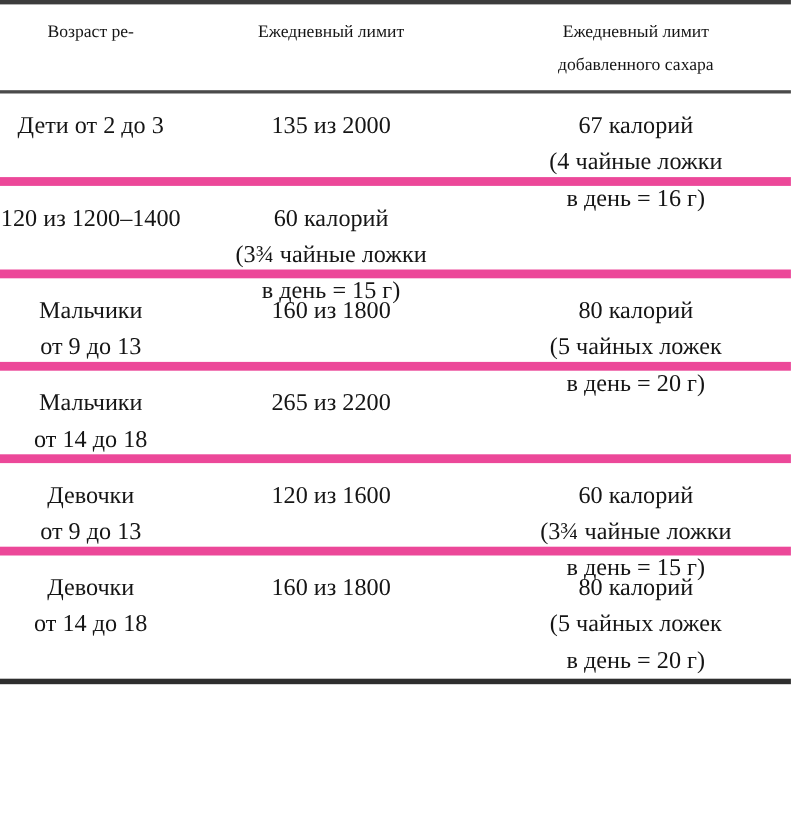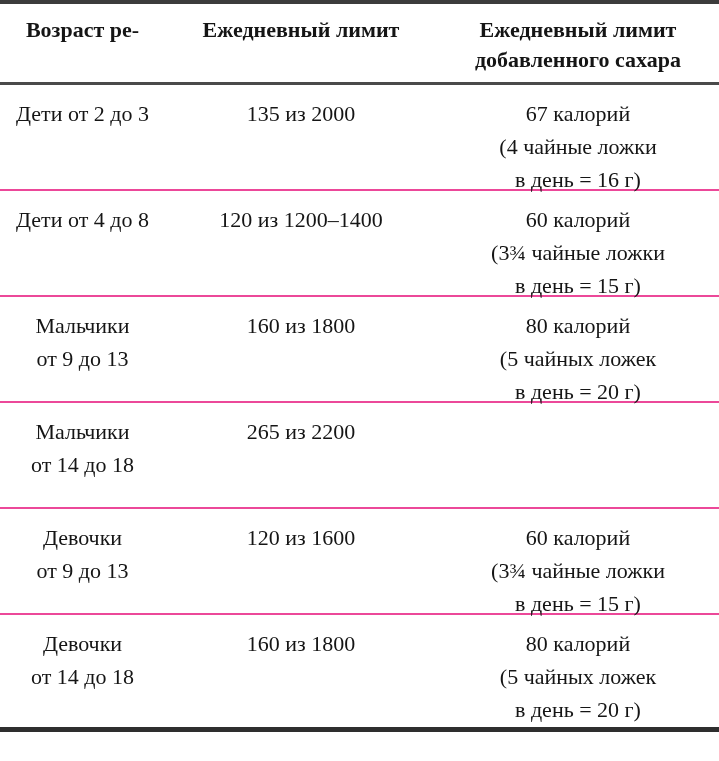--- a/index.html
+++ b/index.html
@@ -24,35 +24,35 @@
   .t-row {
     display: grid;
     grid-template-columns: 165px 272px 282px;
     box-sizing: border-box;
   }
   .t-row.header {
     height: 81px;
     border-bottom: 3px solid #4a4a4a;
   }
   .t-row.body {
-    height: 106px;
-    border-bottom: 2px solid #ec4899;
+    height: 84px;
+    border-bottom: 8px solid #ec4899;
   }
   .t-row.body.last {
     border-bottom: none;
     height: 112px;
   }
   .cell {
     text-align: center;
     box-sizing: border-box;
   }
   .header .cell {
     padding-top: 11px;
-    font-weight: bold;
-    font-size: 22px;
+    font-weight: normal;
+    font-size: 16px;
     line-height: 30px;
   }
   .body .cell {
     padding-top: 12px;
     font-size: 22px;
     line-height: 33px;
   }
   .line {
     white-space: nowrap;
   }
@@ -84,24 +84,20 @@
       <div class="line">135 из 2000</div>
     </div>
     <div class="cell">
       <div class="line">67 калорий</div>
       <div class="line">(4 чайные ложки</div>
       <div class="line">в день = 16 г)</div>
     </div>
   </div>
 
   <div class="t-row body">
-    <div class="cell">
-      <div class="line">Дети от 4 до 8</div>
-      <div class="line"></div>
-    </div>
     <div class="cell">
       <div class="line">120 из 1200–1400</div>
     </div>
     <div class="cell">
       <div class="line">60 калорий</div>
       <div class="line">(3¾ чайные ложки</div>
       <div class="line">в день = 15 г)</div>
     </div>
   </div>
 

